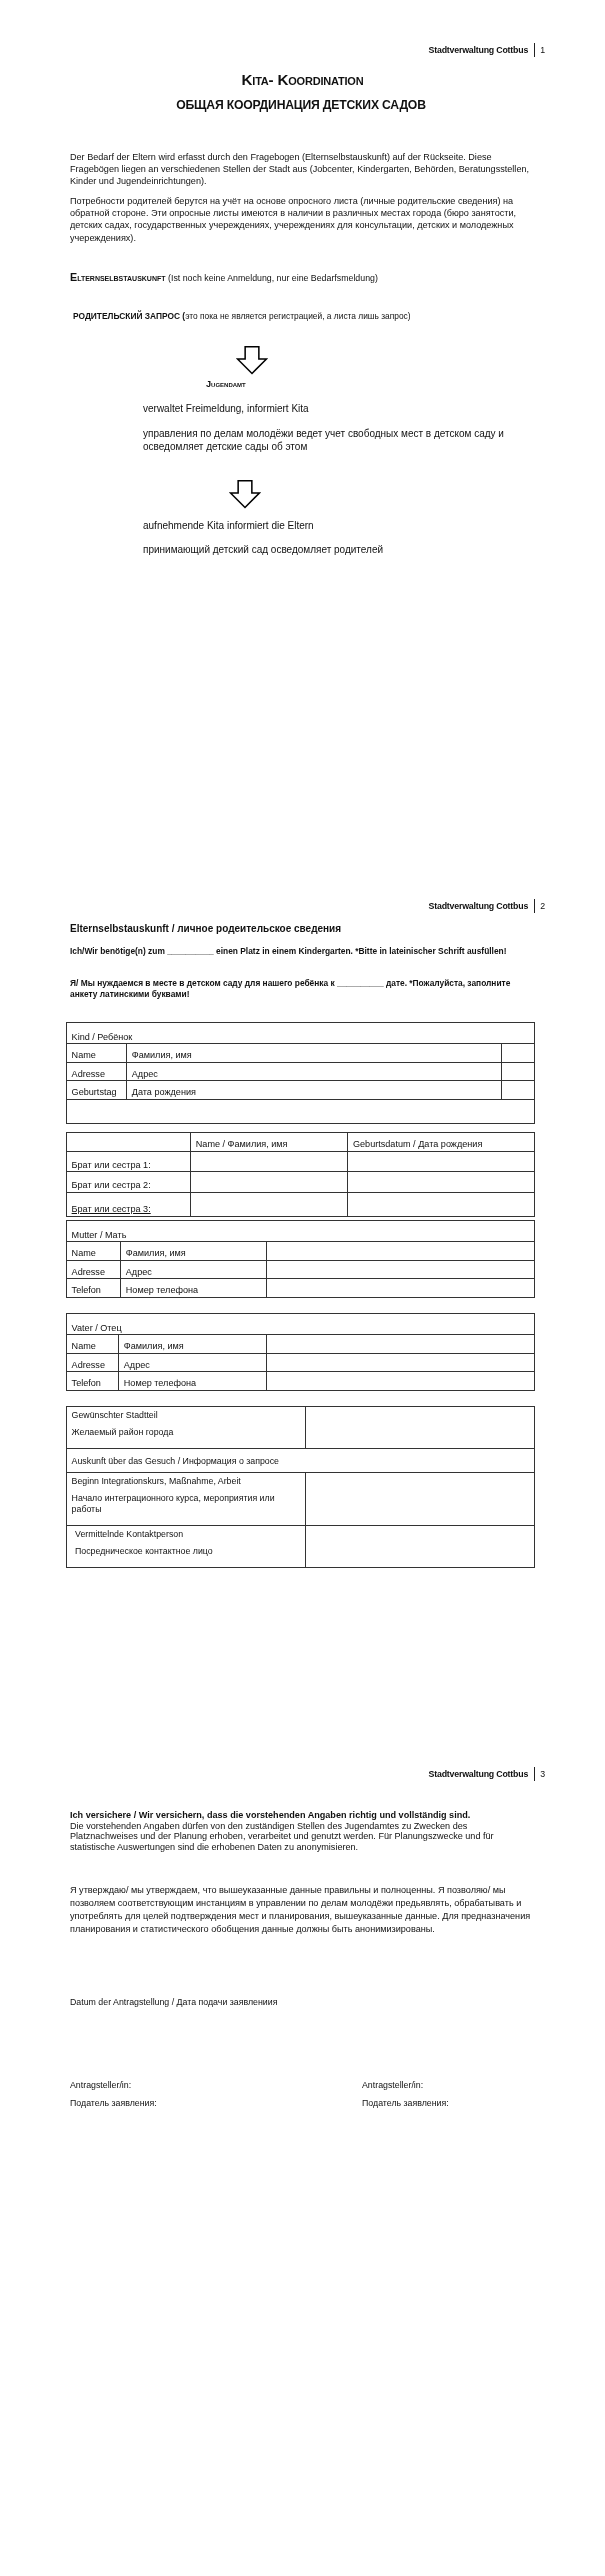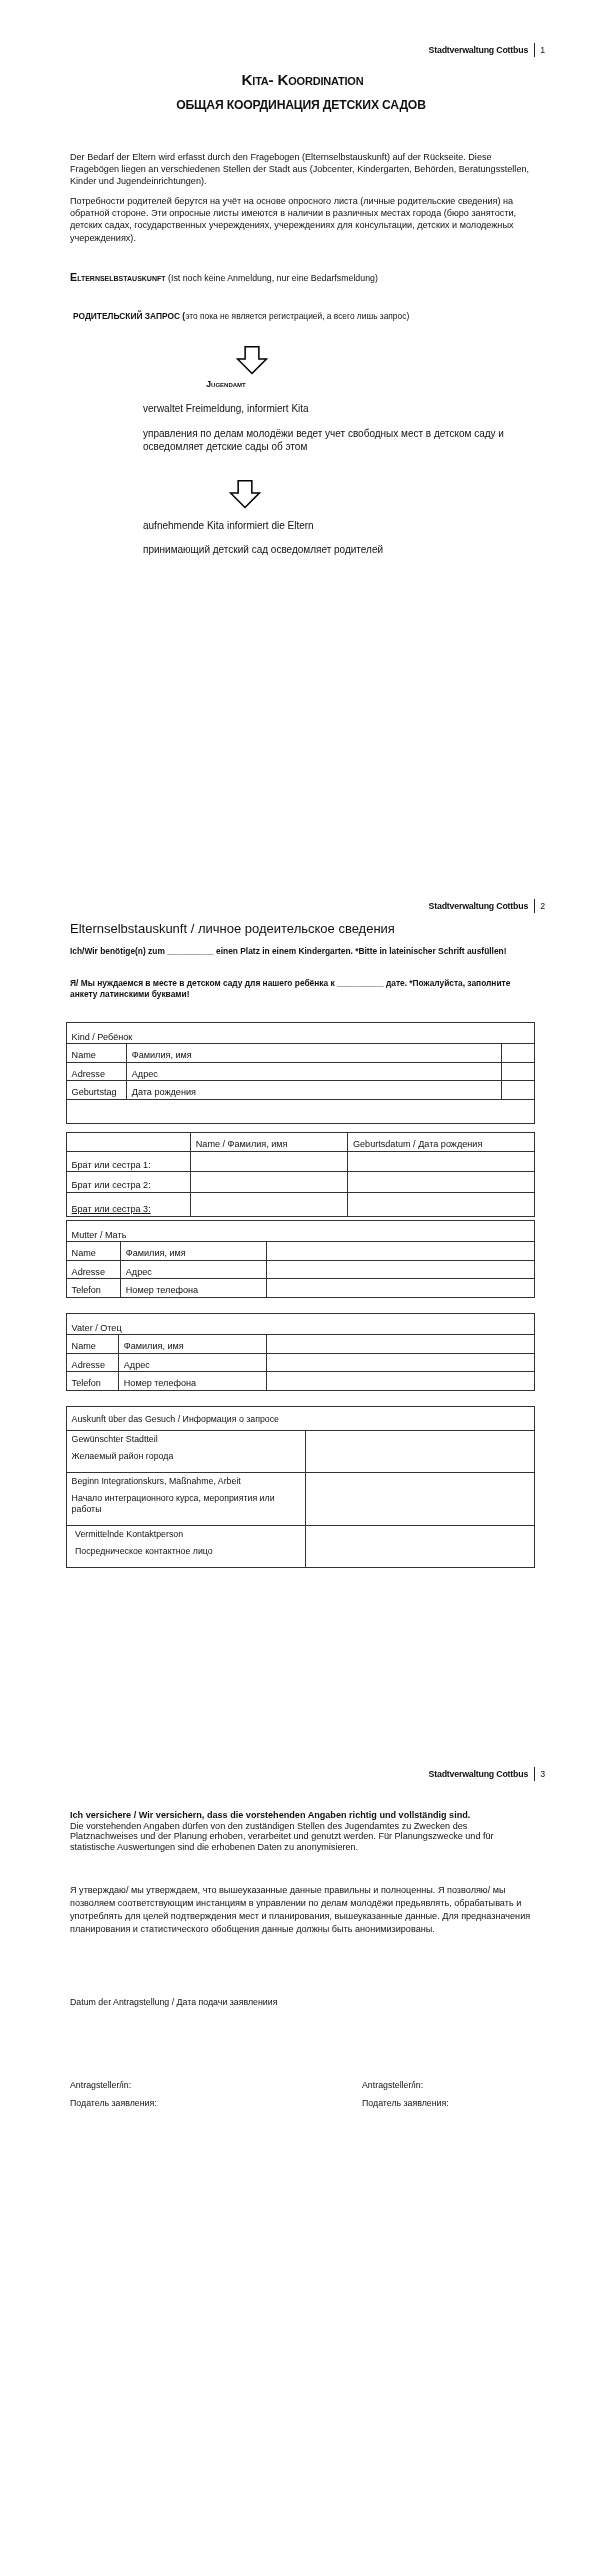--- a/index.html
+++ b/index.html
@@ -56,21 +56,21 @@
   <div class="title2">ОБЩАЯ КООРДИНАЦИЯ ДЕТСКИХ САДОВ</div>
 
   <div class="para" style="top:151px;">Der Bedarf der Eltern wird erfasst durch den Fragebogen (Elternselbstauskunft) auf der Rückseite. Diese Fragebögen liegen an verschiedenen Stellen der Stadt aus (Jobcenter, Kindergarten, Behörden, Beratungsstellen, Kinder und Jugendeinrichtungen).</div>
   <div class="para" style="top:195px;">Потребности родителей берутся на учёт на основе опросного листа (личные родительские сведения) на обратной стороне. Эти опросные листы имеются в наличии в различных местах города (бюро занятости, детских садах, государственных учереждениях, учереждениях для консультации, детских и молодежных учереждениях).</div>
 
   <div class="para" style="top:271px;">
     <span class="sc">Elternselbstauskunft</span>
     <span style="font-size:8.8px;">(Ist noch keine Anmeldung, nur eine Bedarfsmeldung)</span>
   </div>
   <div class="para" style="top:310px; left:73px; font-size:8.4px;">
-    <span style="font-weight:bold;">РОДИТЕЛЬСКИЙ ЗАПРОС (</span><span>это пока не является регистрацией, а всего лишь запрос)</span>
+    <span style="font-weight:bold;">РОДИТЕЛЬСКИЙ ЗАПРОС (</span><span>это пока не является регистрацией, а листа лишь запрос)</span>
   </div>
 
   <svg class="arrow" style="left:236px; top:346px;" viewBox="0 0 42 38">
     <polygon points="12,1 30,1 30,17 40,17 21,36 2,17 12,17" fill="#fff" stroke="#000" stroke-width="2"></polygon>
   </svg>
   <div class="para" style="top:378px; left:206px; font-variant:small-caps; font-weight:bold; font-size:9.1px;">Jugendamt</div>
   <div class="para" style="top:403px; left:143px; width:366px; font-size:10px;">verwaltet Freimeldung, informiert Kita</div>
   <div class="para" style="top:427px; left:143px; width:366px; font-size:10px; line-height:13px;">управления по делам молодёжи ведет учет свободных мест в детском саду и осведомляет детские сады об этом</div>
 
   <svg class="arrow" style="left:229px; top:480px;" viewBox="0 0 42 38">
@@ -80,21 +80,21 @@
   <div class="para" style="top:544px; left:143px; width:366px; font-size:10px;">принимающий детский сад осведомляет родителей</div>
 </div>
 
 <div class="page p2">
   <div class="hdr">
     <span>Stadtverwaltung Cottbus</span>
     <span class="sep"></span>
     <span class="num">2</span>
   </div>
 
-  <div class="para" style="top:67px; font-weight:normal; font-size:13px;">Elternselbstauskunft / личное родеительское сведения</div>
+  <div class="para" style="top:67px; font-weight:bold; font-size:10px;">Elternselbstauskunft / личное родеительское сведения</div>
   <div class="para" style="top:90px; font-weight:bold; font-size:8.4px; line-height:11.4px;">Ich/Wir benötige(n) zum __________ einen Platz in einem Kindergarten. *Bitte  in lateinischer Schrift ausfüllen!</div>
   <div class="para" style="top:122px; font-weight:bold; font-size:8.4px; line-height:11.4px;">Я/ Мы нуждаемся в месте в детском саду для нашего ребёнка к __________ дате. *Пожалуйста, заполните анкету латинскими буквами!</div>
 
   <table class="form" style="top:166px;">
     <tbody>
         <tr>
           <td colspan="4" class="head">Kind / Ребёнок</td>
         </tr>
     <tr>
       <td style="width:50px;">Name</td>
@@ -183,30 +183,30 @@
     <tr>
       <td>Telefon</td>
       <td>Номер телефона</td>
       <td></td>
     </tr>
   </tbody>
     </table>
 
   <table class="form" style="top:550px; font-size:8.8px;">
     <tbody>
-        <tr>
-          <td colspan="2" style="height:20px; vertical-align:middle;">Auskunft über das Gesuch / Информация о запросе</td>
-        </tr>
-    <tr style="height:42px;">
+        <tr style="height:42px;">
       <td style="width:229px; vertical-align:top; line-height:11.4px; padding-top:3px;">
         <div>Gewünschter Stadtteil</div>
         <div style="margin-top:5.3px;">Желаемый район города</div>
       </td>
       <td></td>
     </tr>
+    <tr>
+          <td colspan="2" style="height:20px; vertical-align:middle;">Auskunft über das Gesuch / Информация о запросе</td>
+        </tr>
     <tr style="height:53px;">
       <td style="vertical-align:top; line-height:11.4px; padding-top:3px;">
         <div>Beginn Integrationskurs, Maßnahme, Arbeit</div>
         <div style="margin-top:5.3px;">Начало интеграционного курса, мероприятия или работы</div>
       </td>
       <td></td>
     </tr>
     <tr style="height:42px;">
       <td style="vertical-align:top; line-height:11.4px; padding-top:3px;padding-left:8px;">
         <div>Vermittelnde Kontaktperson</div>

